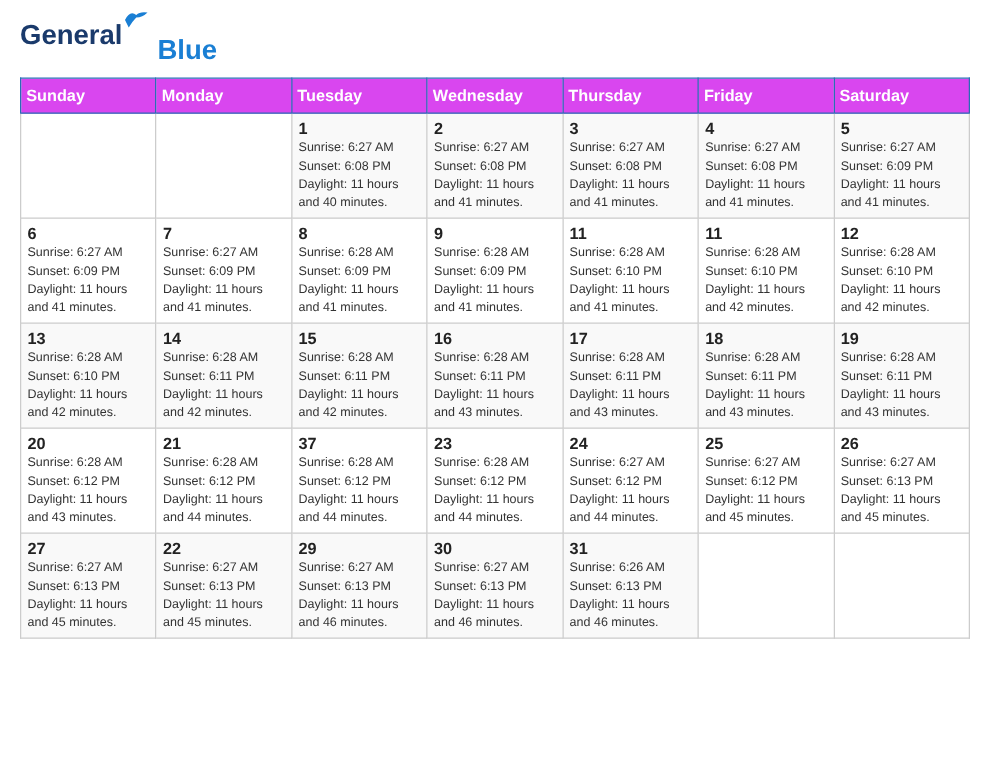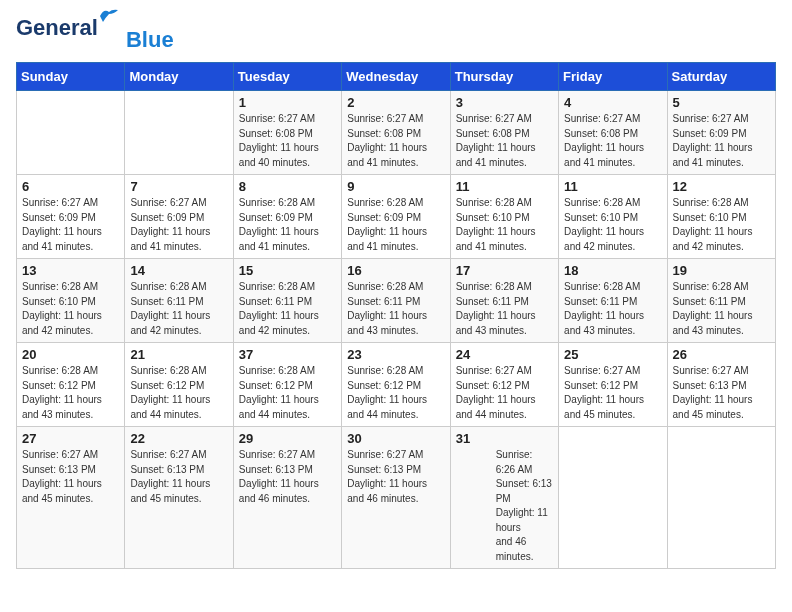--- a/index.html
+++ b/index.html
@@ -31,21 +31,21 @@
     .location-title {
       font-size: 16px;
       color: #444;
     }
     table {
       width: 100%;
       border-collapse: collapse;
       table-layout: fixed;
     }
     thead tr th {
-      background-color: #1d4ed8;
+      background-color: #d946ef;
       color: white;
       font-size: 13px;
       font-weight: bold;
       padding: 6px 4px;
       text-align: left;
       border: 1px solid #2a6db5;
     }
     tbody tr td {
       border: 1px solid #ccc;
       vertical-align: top;
@@ -324,21 +324,21 @@
         </td>
         <td>
           <div class="day-number">30</div>
           <div class="day-info" style="white-space: pre-line;">Sunrise: 6:27 AM
 Sunset: 6:13 PM
 Daylight: 11 hours
 and 46 minutes.</div>
         </td>
         <td>
           <div class="day-number">31</div>
-          <div class="day-info" style="white-space: pre-line; margin-left: 40px;">Sunrise: 6:26 AM
+          <div class="day-info" style="white-space: pre-line;">Sunrise: 6:26 AM
 Sunset: 6:13 PM
 Daylight: 11 hours
 and 46 minutes.</div>
         </td>
         <td class="empty-cell"></td>
         <td class="empty-cell"></td>
       </tr>
     </tbody>
 </table>
 

